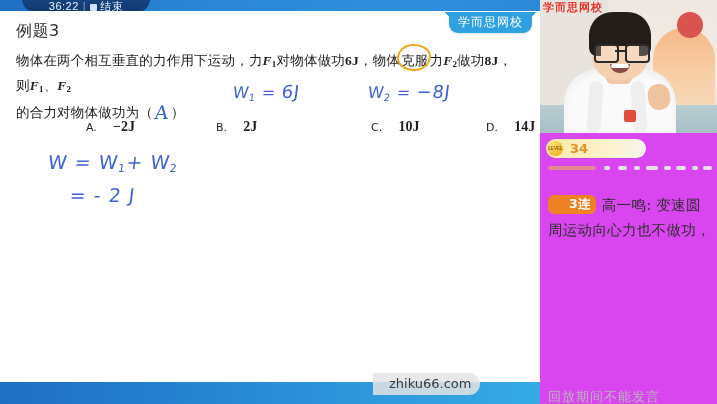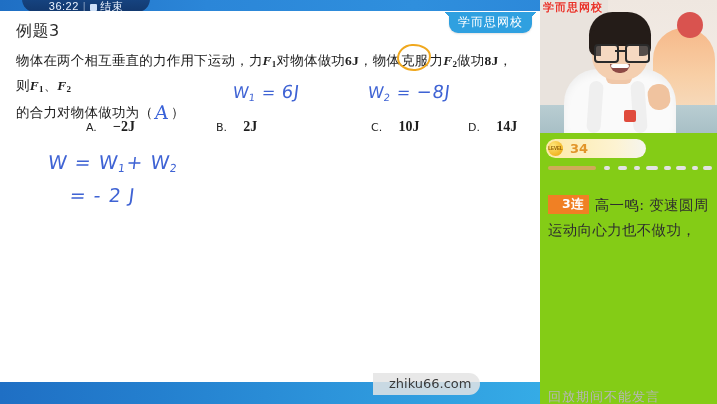--- a/index.html
+++ b/index.html
@@ -89,21 +89,21 @@
   }
   .opt{
     position:absolute;font-size:13px;color:#1e1e1e;
     font-family:"Liberation Serif","DejaVu Serif",serif;white-space:nowrap;
   }
   .opt .lbl{font-family:"DejaVu Sans",sans-serif;font-size:11px;}
   .opt .val{font-weight:700;font-size:14px;margin-left:13px;}
   #opt-a{left:70px;}
   #opt-b{left:200px;}
   #opt-c{left:355px;}
-  #opt-d{left:452px;text-align:right;}
+  #opt-d{left:470px;text-align:right;}
 
   .work{
     position:absolute;left:46px;top:138px;color:#3f63d4;
     font-family:"DejaVu Sans",sans-serif;transform:skewX(-7deg);
   }
   .work .l1{font-size:19px;letter-spacing:1px;line-height:26px;}
   .work .l2{font-size:19px;letter-spacing:1px;line-height:26px;margin-left:26px;}
   .work .sb{font-size:11px;vertical-align:-3px;}
 
   
@@ -155,21 +155,21 @@
   .p-teeth{position:absolute;left:71px;top:64px;width:18px;height:4px;background:#fff;border-radius:2px;}
   .p-hand{position:absolute;left:108px;top:84px;width:22px;height:26px;background:#f0c39f;
           border-radius:10px;transform:rotate(-8deg);}
   .p-logo{position:absolute;left:84px;top:110px;width:12px;height:12px;background:#e04b3c;border-radius:2px;}
   .v-wm{
     position:absolute;left:3px;top:0px;font-size:11px;color:#e8342a;font-weight:700;
     letter-spacing:1px;text-shadow:0 0 2px rgba(255,255,255,.6);
     font-family:"DejaVu Sans",sans-serif;
   }
 
-  .chatarea{position:absolute;left:0;top:133px;width:177px;height:271px;background:#84cc16;}
+  .chatarea{position:absolute;left:0;top:133px;width:177px;height:271px;background:#d946ef;}
 
   .levelrow{
     position:absolute;left:6px;top:6px;width:100px;height:19px;
     background:linear-gradient(90deg,#fdeaa8,#fdf3d2 70%,#f5f5ef);
     border-radius:10px;display:flex;align-items:center;
   }
   .levelcoin{
     width:15px;height:15px;border-radius:50%;margin-left:2px;
     background:radial-gradient(circle at 35% 30%,#ffe67a,#f2b624 70%,#d99b12);
     display:flex;align-items:center;justify-content:center;
@@ -193,21 +193,21 @@
   .msg{position:absolute;left:8px;width:163px;}
   #msg-0{top:60px;}
   #msg-1{top:148px;}
   .msg .line{
     font-size:14.5px;line-height:25px;color:#2e2e2e;
     font-family:"DejaVu Sans",sans-serif;letter-spacing:.3px;
   }
   .streak{
     display:inline-block;background:#f08024;color:#fff;
     font-size:12.5px;font-weight:700;line-height:16px;
-    padding:1px 5px 2px 14px;border-radius:0;margin-right:6px;
+    padding:1px 5px 2px 21px;border-radius:6px;margin-right:6px;
     vertical-align:2px;font-family:"DejaVu Sans",sans-serif;
   }
 
   
   .watermark{
     position:absolute;left:383px;top:371px;width:318px;height:25px;
     display:flex;align-items:center;
   }
   .wm-pill{
     background:linear-gradient(180deg,#fb9b33,#f3721a);

